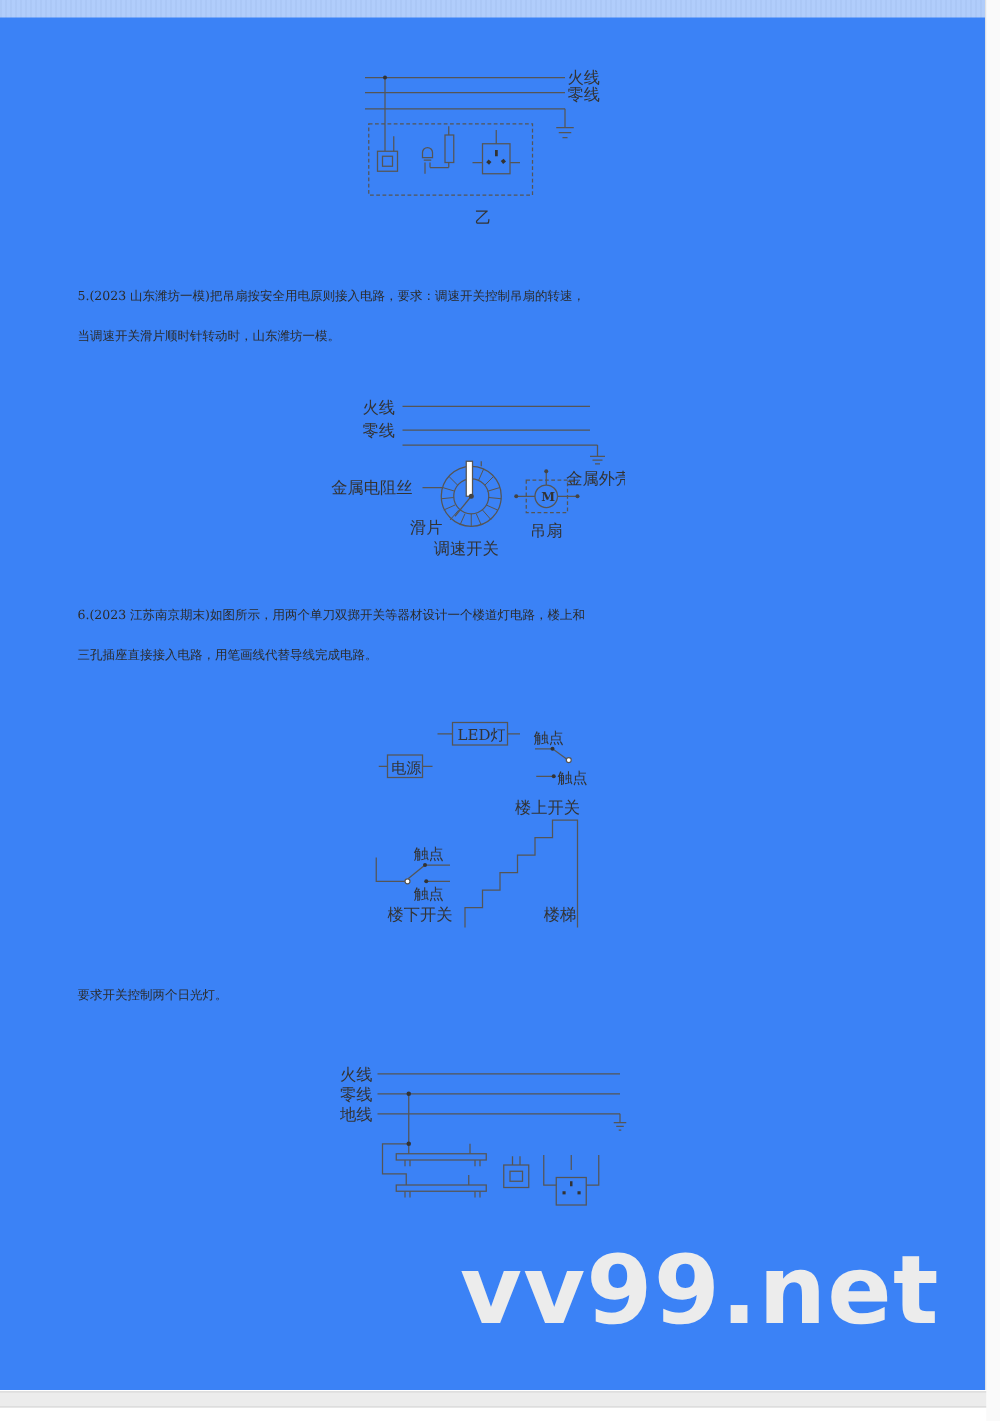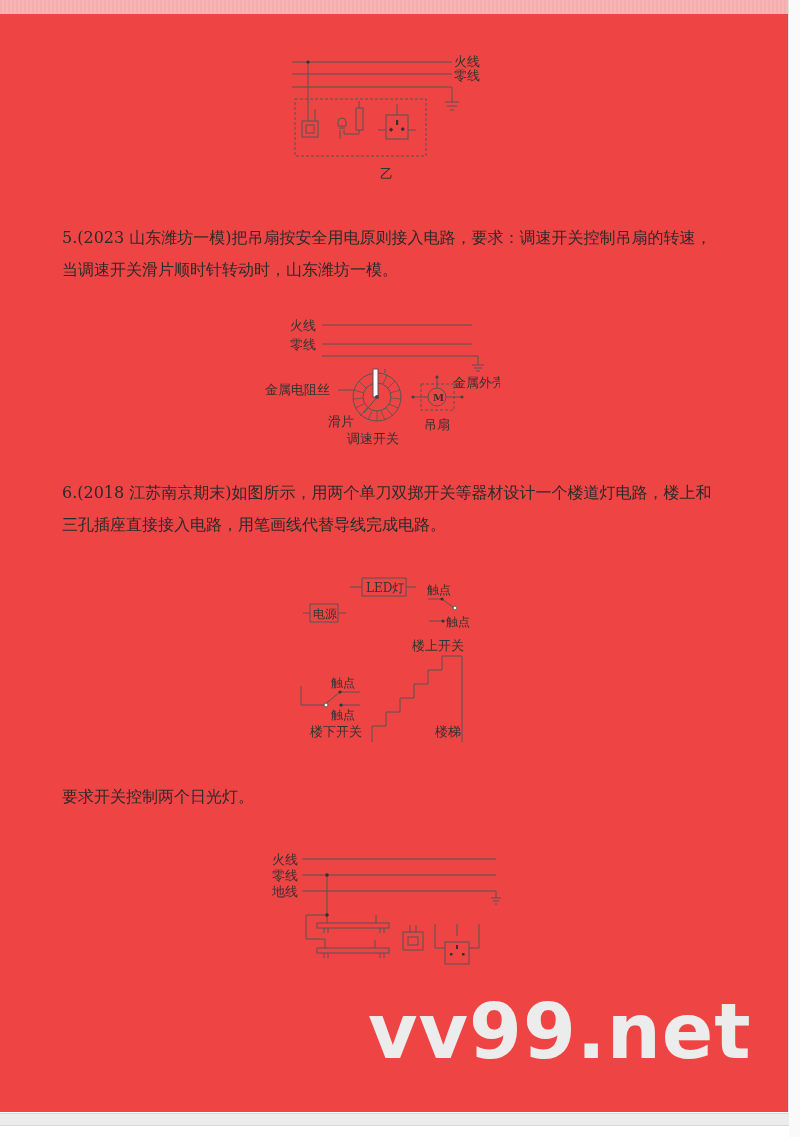--- a/index.html
+++ b/index.html
@@ -1,22 +1,22 @@
 <!DOCTYPE html>
 <html><head>
 <meta charset="utf-8">
 <style>
   html, body { margin:0; padding:0; background:#ffffff; }
   body { width:800px; height:1137px; position:relative; overflow:hidden;
          font-family:"DejaVu Serif","Liberation Serif",serif; color:#2a2a2a; }
-  .page { position:absolute; left:0; top:0; width:788px; height:1112px; background:#ef4444;
+  .page { position:absolute; left:0; top:0; width:788px; height:1112px; background:#3b82f6;
           border-right:1px solid #e2e2e2; }
   .top-strip { position:absolute; left:0; top:0; width:788px; height:14px;
                background:repeating-linear-gradient(90deg,#f6f6f6 0 2px,#ffffff 2px 4px); opacity:.6; }
-  .q { position:absolute; left:62px; width:680px; font-size:16px; line-height:32px; color:#2b2b2b; }
+  .q { position:absolute; left:62px; width:680px; font-size:10px; line-height:32px; color:#2b2b2b; }
   .q p { margin:0; }
   svg text { font-family:"DejaVu Serif","Liberation Serif",serif; fill:#333; }
   .watermark { position:absolute; left:368px; top:994px; font-family:"DejaVu Sans","Liberation Sans",sans-serif;
                font-weight:bold; font-size:76px; color:#ececec; letter-spacing:1px; line-height:1; }
   .bottom-bar { position:absolute; left:0; top:1113px; width:790px; height:11px; background:#ececec;
                 border-top:1px solid #d8d8d8; border-bottom:1px solid #d8d8d8; }
   .right-scroll { position:absolute; left:789px; top:0; width:11px; height:1137px; background:#fafafa; }
 </style>
 </head>
 <body>
@@ -116,21 +116,21 @@
     <text x="40" y="25" font-size="13">火线</text>
     <text x="40" y="44" font-size="13">零线</text>
     <text x="15" y="89" font-size="13">金属电阻丝</text>
     <text x="78" y="121" font-size="13">滑片</text>
     <text x="97" y="138" font-size="13">调速开关</text>
     <text x="203" y="82" font-size="13">金属外壳</text>
     <text x="174" y="124" font-size="13">吊扇</text>
   </svg>
 
   <div class="q" style="top:477px">
-    <p>6.(2018 江苏南京期末)如图所示，用两个单刀双掷开关等器材设计一个楼道灯电路，楼上和</p>
+    <p>6.(2023 江苏南京期末)如图所示，用两个单刀双掷开关等器材设计一个楼道灯电路，楼上和</p>
     <p>三孔插座直接接入电路，用笔画线代替导线完成电路。</p>
   </div>
 
   <svg style="position:absolute;left:290px;top:570px" width="200" height="180" viewBox="0 0 200 180">
     <g stroke="#555" stroke-width="1" fill="none">
       <line x1="60" y1="17" x2="72" y2="17"></line>
         <rect x="72" y="8" width="44" height="18"></rect>
         <line x1="116" y1="17" x2="126" y2="17"></line>
       <line x1="13" y1="43" x2="20" y2="43"></line>
         <rect x="20" y="34" width="28" height="18"></rect>

